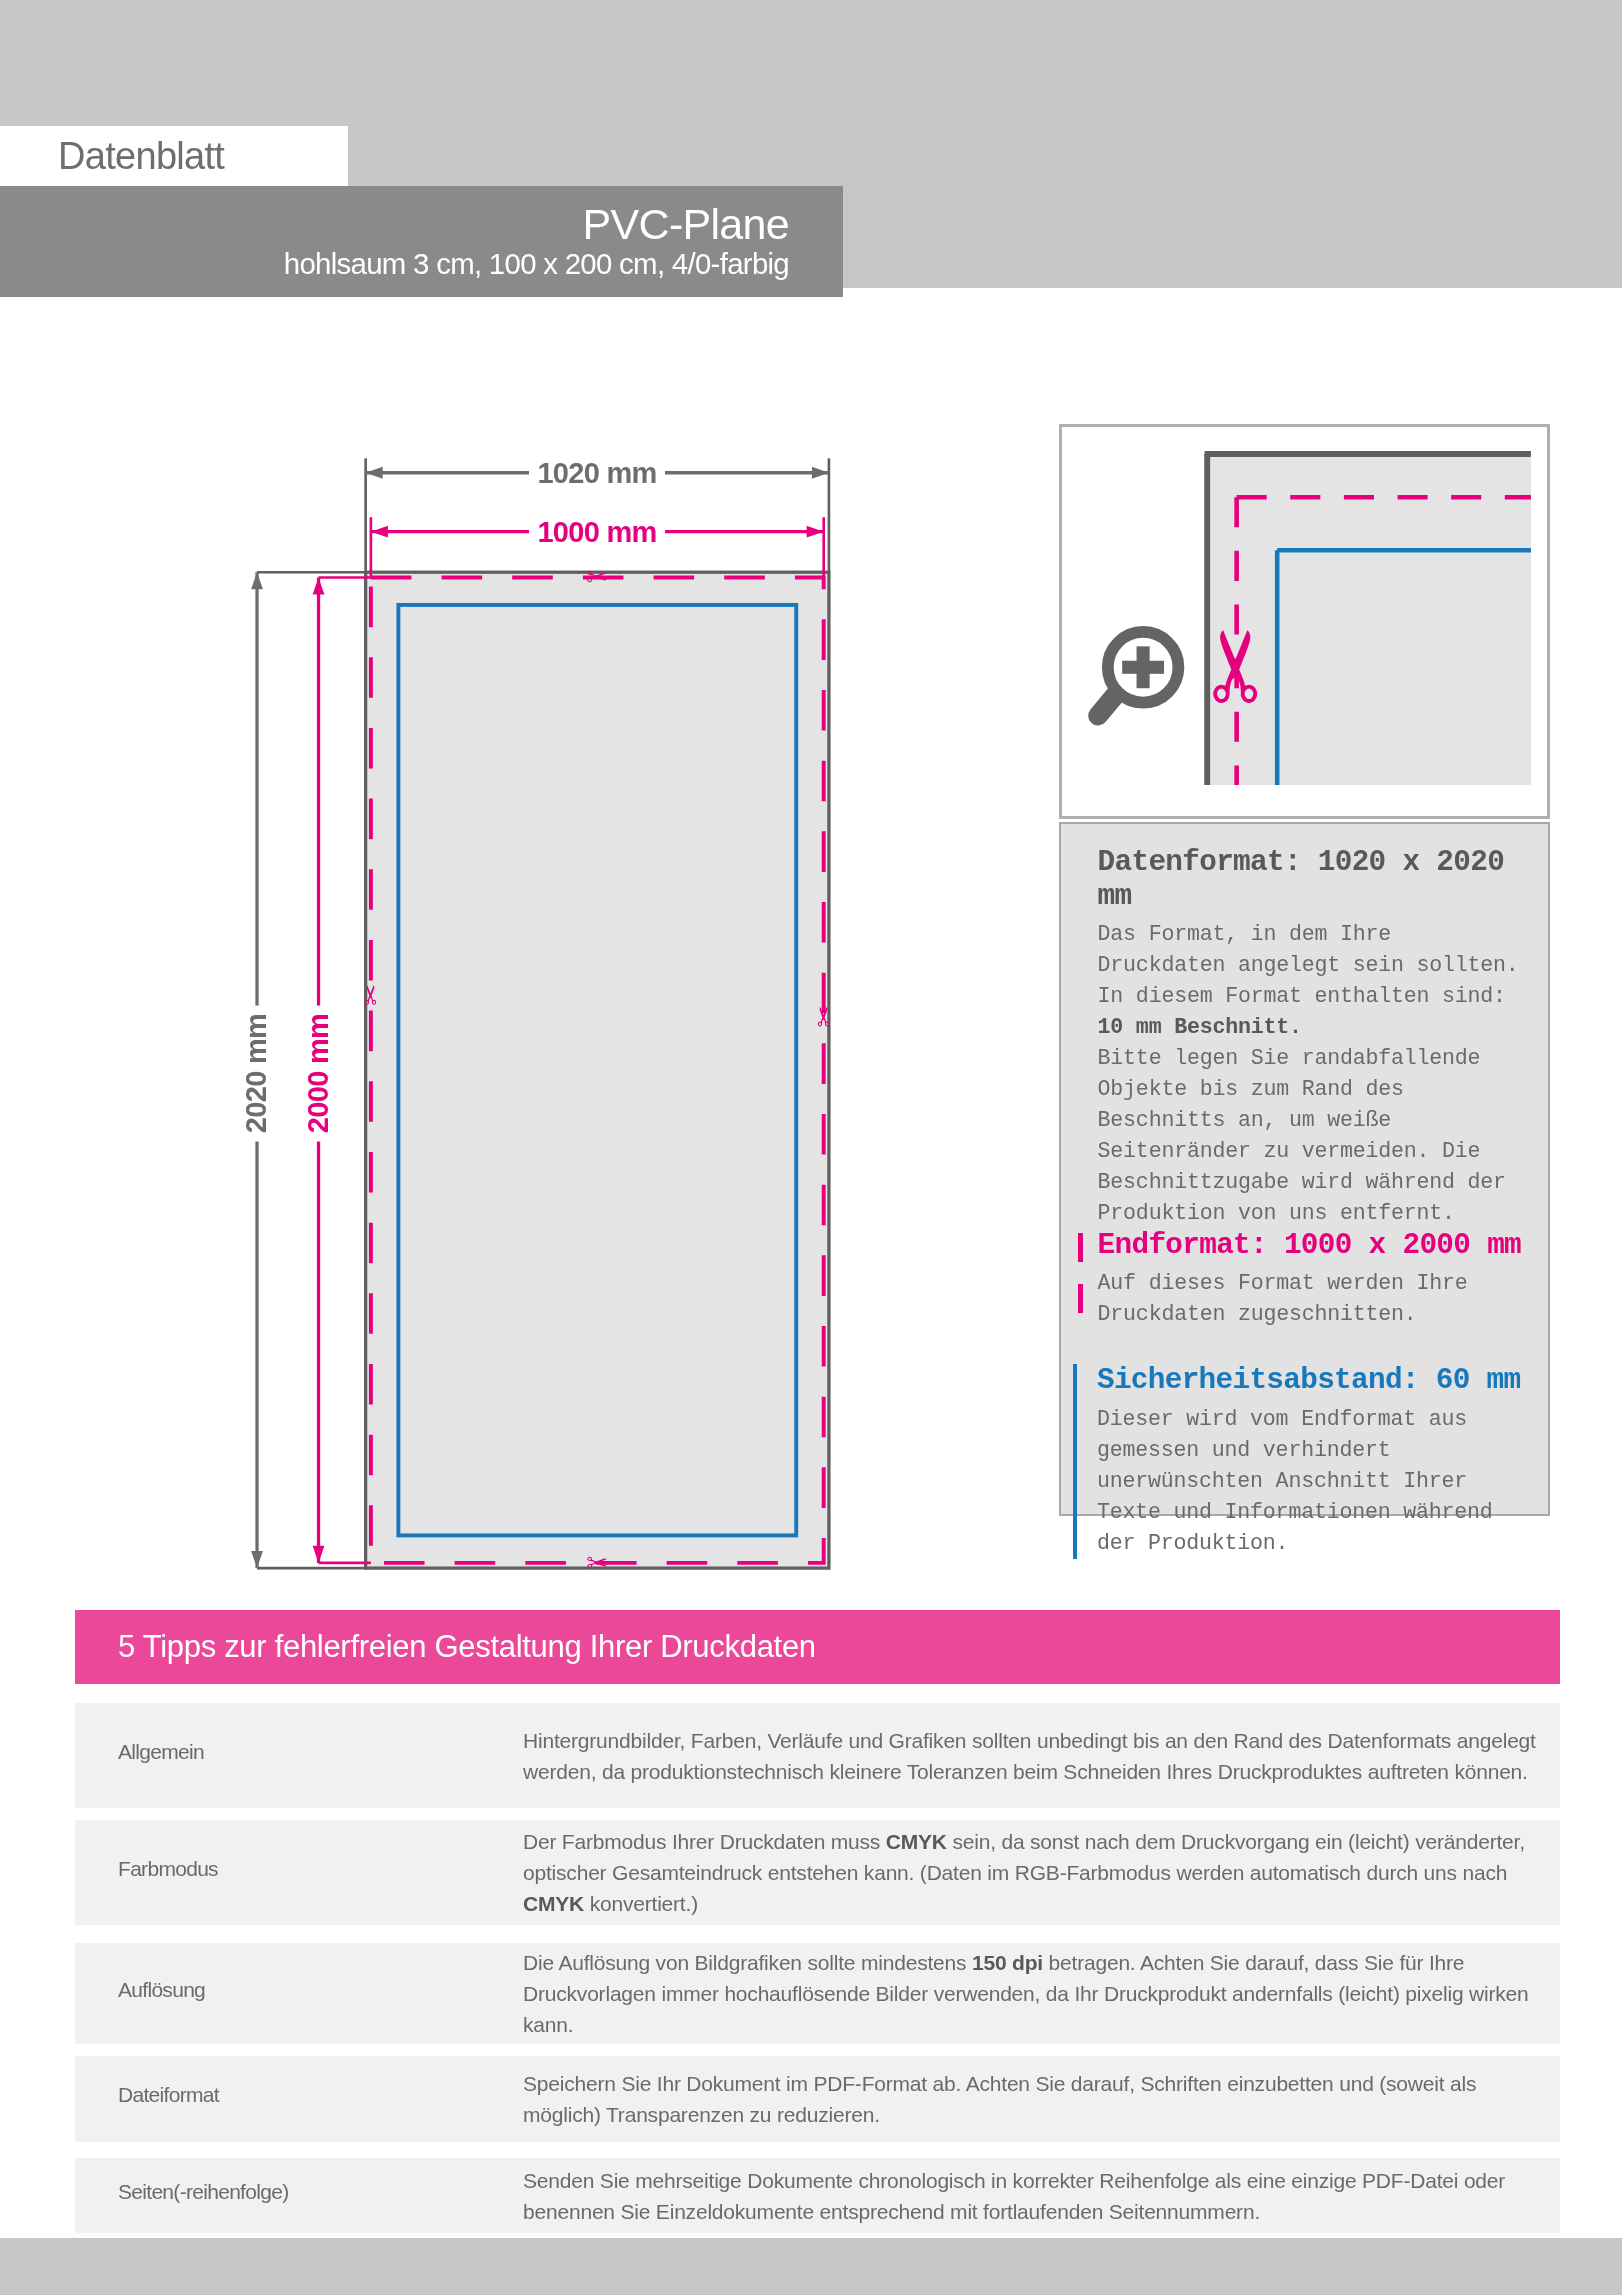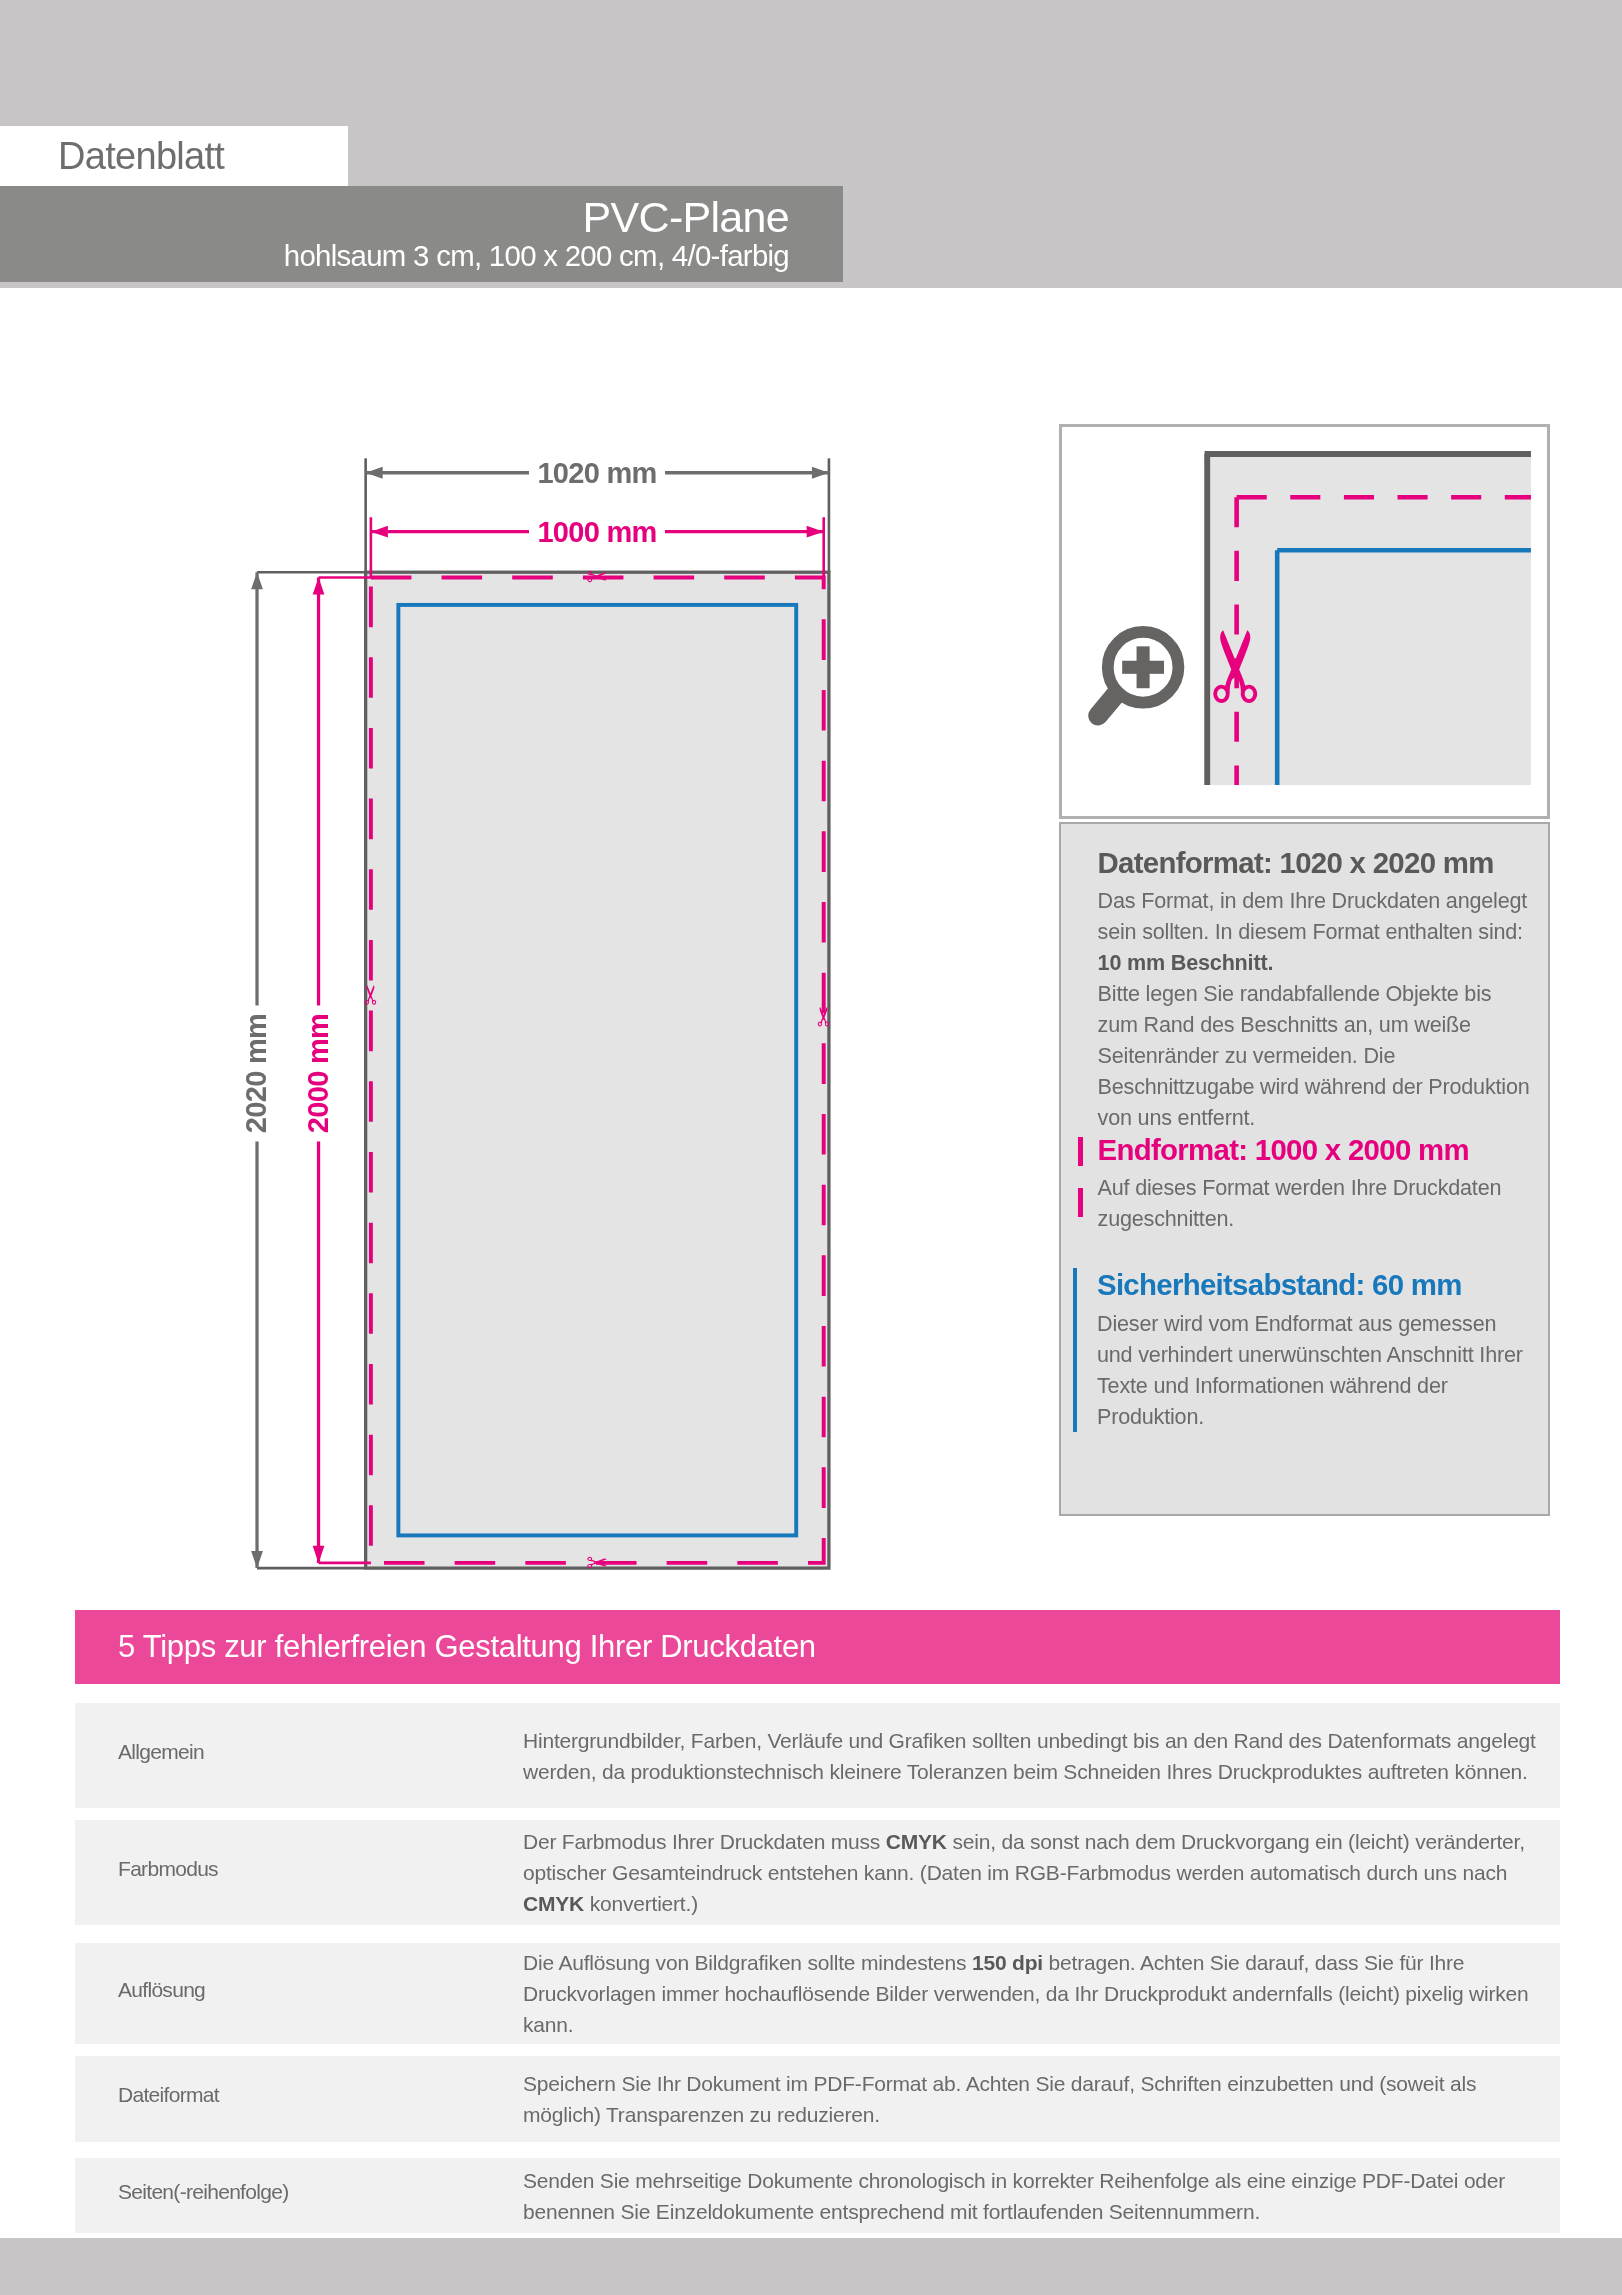--- a/index.html
+++ b/index.html
@@ -4,21 +4,21 @@
 <style>
   html,body{margin:0;padding:0;background:#ffffff;}
   #page{position:relative;width:1623px;height:2295px;background:#ffffff;
         font-family:"Liberation Sans",sans-serif;overflow:hidden;}
 
   
   .top-band{position:absolute;left:0;top:0;width:1623px;height:288px;background:#c7c5c5;}
   .datenblatt-box{position:absolute;left:0;top:126px;width:348px;height:60px;background:#ffffff;
                   display:flex;align-items:center;}
   .datenblatt-box span{padding-left:58px;font-size:38px;color:#6f6e6e;letter-spacing:-0.7px;}
-  .banner{position:absolute;left:0;top:186px;width:843px;height:96px;background:#8a8a88;
+  .banner{position:absolute;left:0;top:186px;width:843px;height:111px;background:#8a8a88;
           display:flex;flex-direction:column;justify-content:center;align-items:flex-end;
           padding-right:54px;box-sizing:border-box;color:#ffffff;}
   .banner .title{font-size:43px;line-height:1.04;letter-spacing:-0.7px;}
   .banner .subtitle{font-size:29.4px;line-height:1.15;letter-spacing:-0.7px;}
 
   
   #diagram-svg{position:absolute;left:164px;top:406px;width:720px;height:1204px;}
   .dim-label{position:absolute;width:136px;height:33px;display:flex;align-items:center;justify-content:center;
              background:#ffffff;font-size:29px;font-weight:600;letter-spacing:-0.7px;}
   .dim-gray{color:#6e6d6d;}
@@ -26,21 +26,21 @@
   .rot{transform:rotate(-90deg);}
 
   
   .detail-box{position:absolute;left:1059px;top:424px;width:491px;height:395px;background:#ffffff;
               border:3.3px solid #b1b0b0;box-sizing:border-box;}
   #detail-svg{position:absolute;left:0;top:0;width:484px;height:389px;}
 
   
   .info-panel{position:absolute;left:1059px;top:822px;width:491px;height:694px;background:#e3e2e2;
               border:2px solid #a9a8a8;box-sizing:border-box;padding:22px 17px 22px 17px;color:#6b6a6a;}
-  .info-panel .block{position:relative;padding-left:19.6px;}
+  .info-panel .block{position:relative;padding-left:19.6px;font-family:Liberation Mono, monospace;}
   .info-panel h2{margin:0 0 5.2px 0;font-size:29.4px;line-height:34px;color:#595958;letter-spacing:-0.7px;}
   .info-panel p{margin:0;font-size:21.6px;line-height:31px;letter-spacing:-0.2px;}
   .info-panel .rich b{font-weight:700;color:#595958;}
   .mb40{margin-bottom:26px;}
   .mb52{margin-bottom:34px;}
   .block-endformat h2{color:#e6007e;}
   .block-endformat::before{content:"";position:absolute;left:0;top:3.9px;bottom:2.6px;width:4.6px;
       background:repeating-linear-gradient(to bottom,#e6007e 0 29px,transparent 29px 51px);}
   .block-sicherheit h2{color:#1878bc;}
   .block-sicherheit{border-left:4.6px solid #1878bc;padding-left:19.6px;margin-left:-4.6px;}

